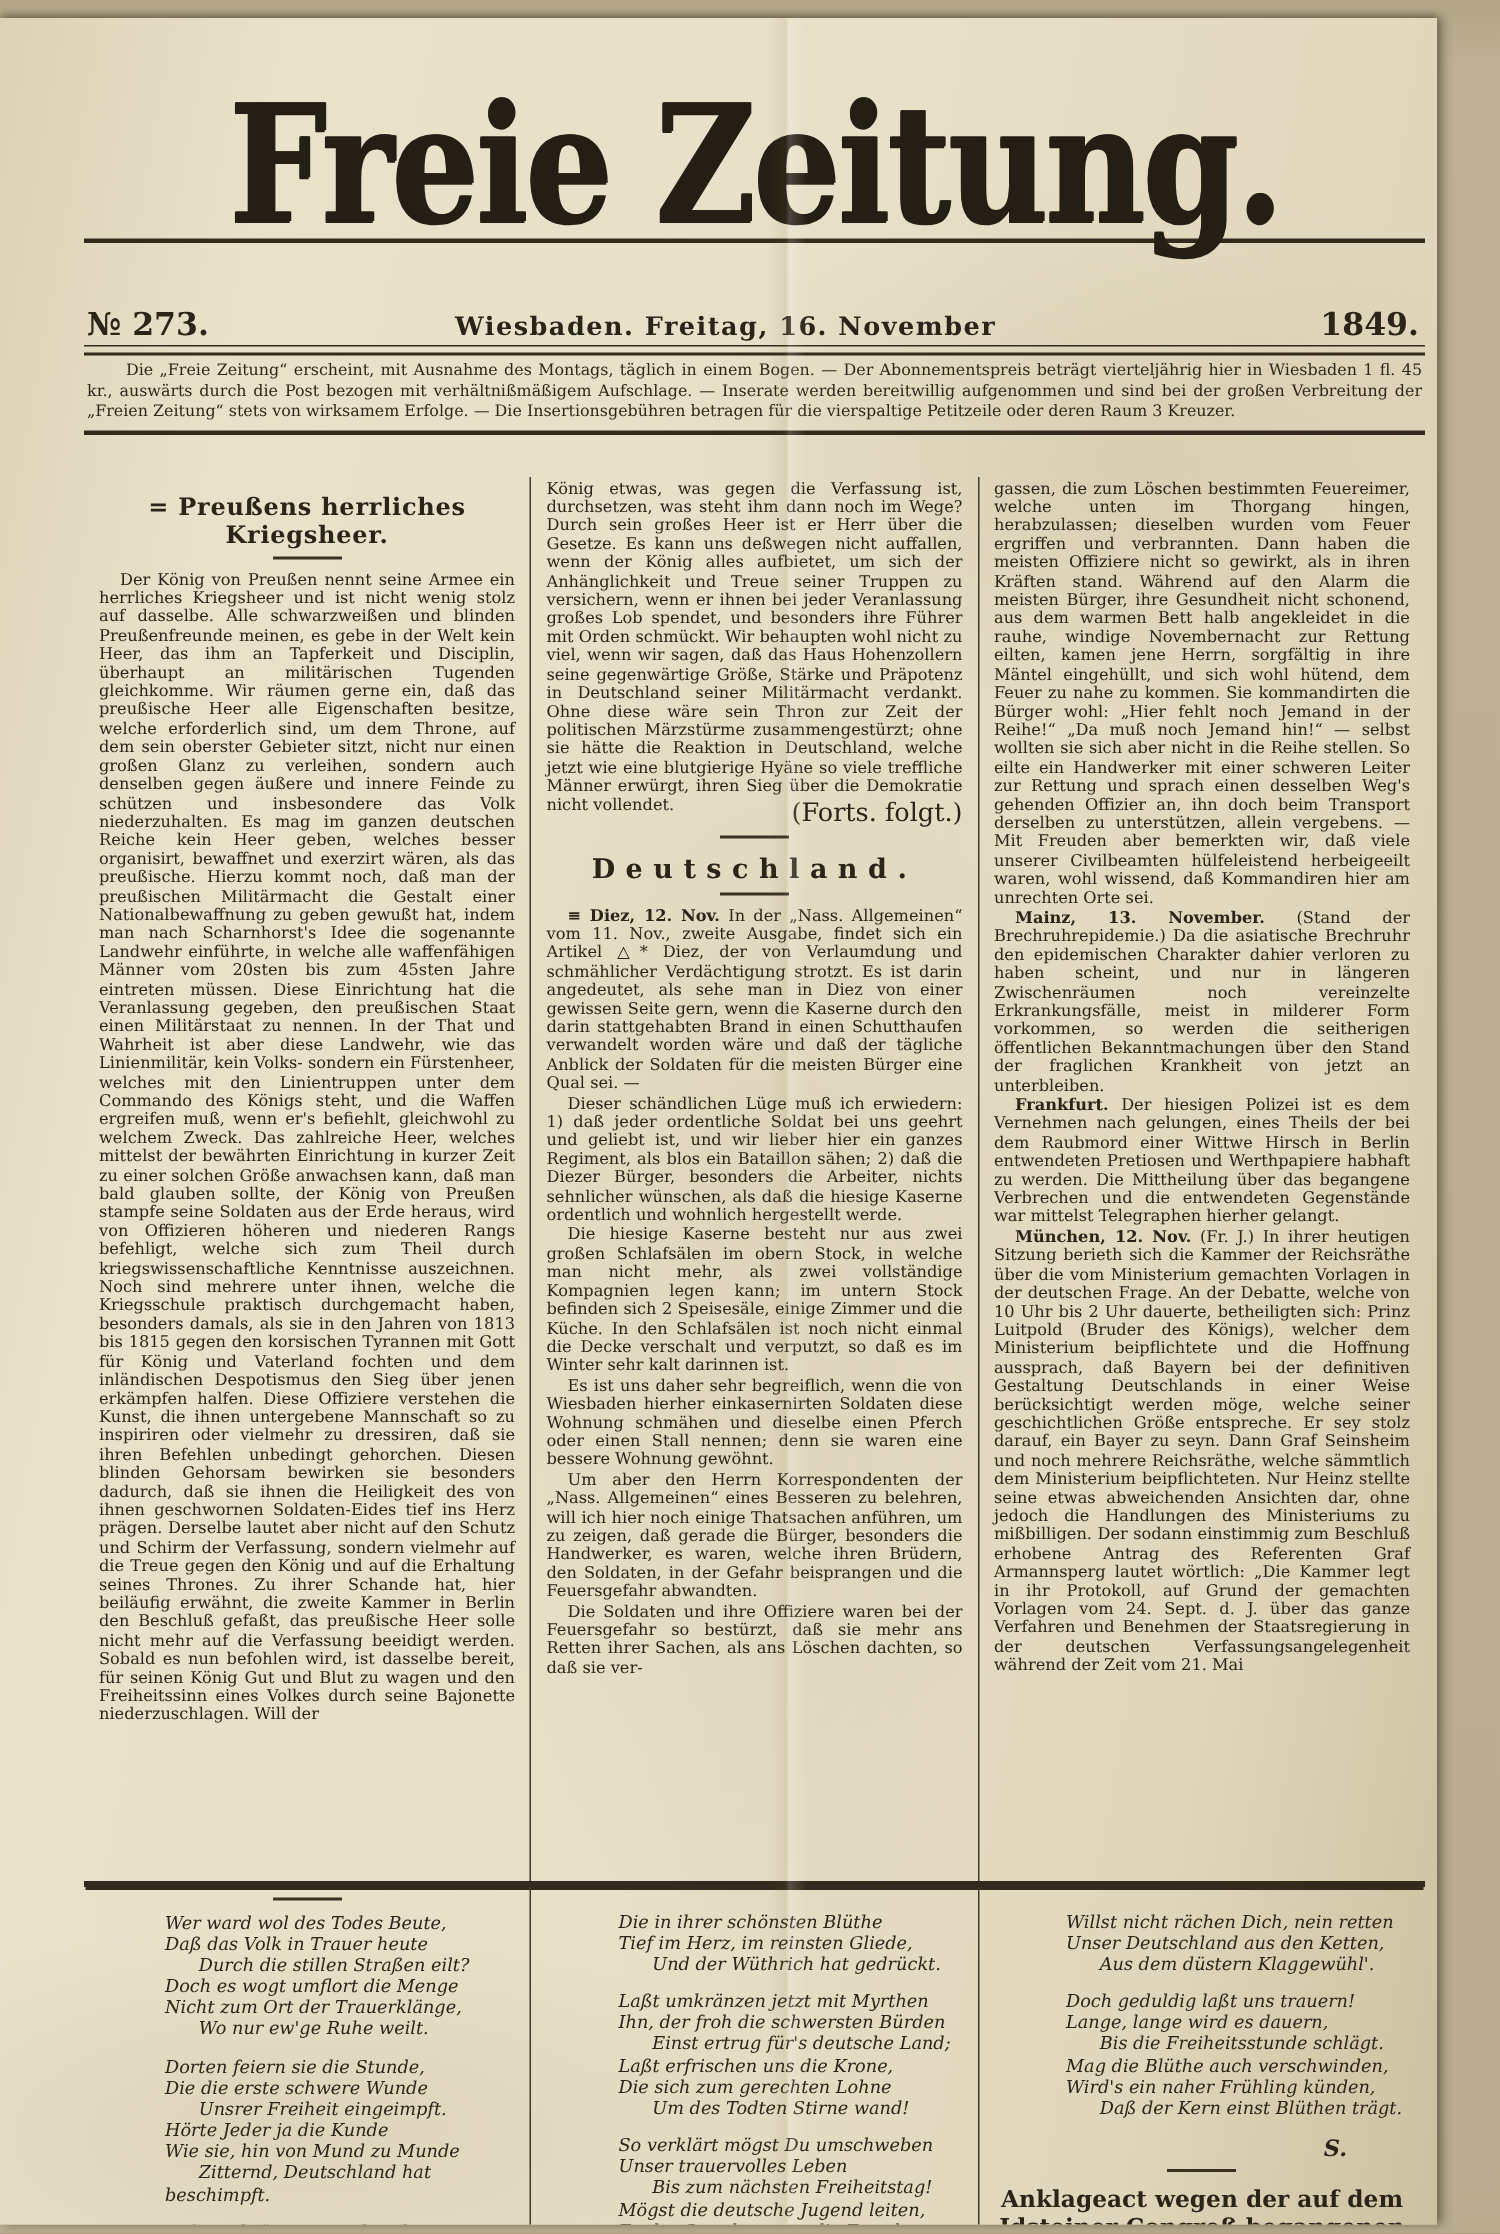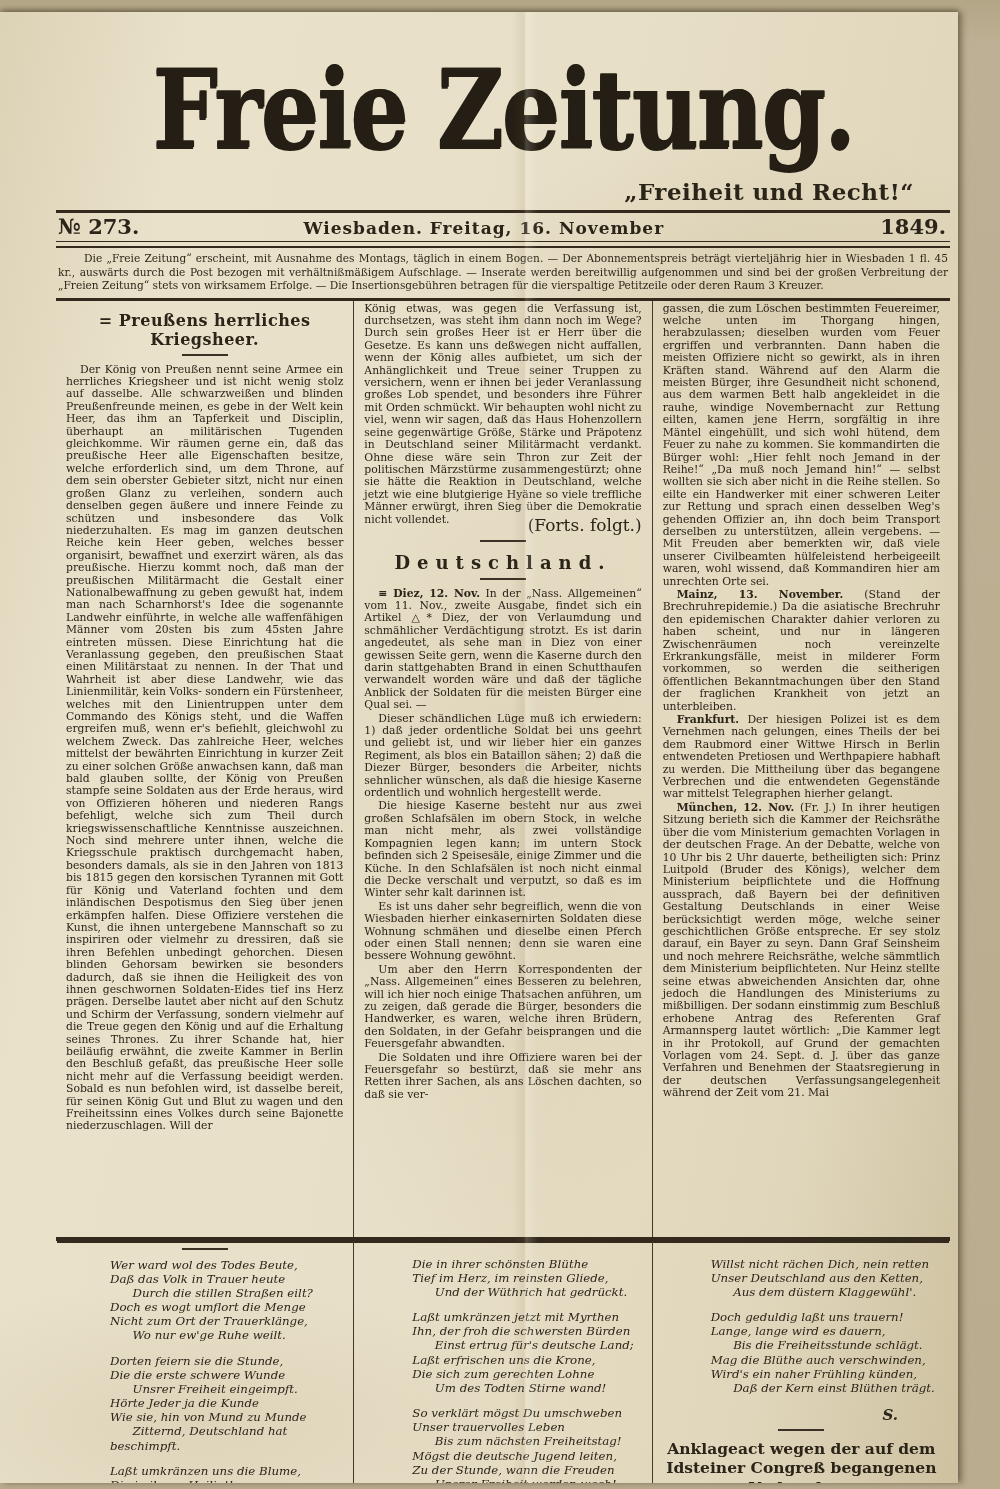--- a/index.html
+++ b/index.html
@@ -50,32 +50,32 @@
   .rule{border:0;background:#33291c;height:2px;margin:0;}
   .rule.r1{height:3px;margin-top:5px;}
   .rule.double{height:4px;border-top:1px solid #33291c;border-bottom:2px solid #33291c;background:transparent;}
   .rule.r3{height:3px;}
   .rule.mid{height:4px;box-shadow:0 3px 0 -1px #33291c;}
 
   .dateline-row{
     display:flex;justify-content:space-between;align-items:baseline;
     padding:1px 4px 2px 2px;
   }
-  .issue-no{font-weight:bold;font-size:21px;}
+  .issue-no{font-weight:bold;font-size:21px;margin-top:40px;}
   .dateline{font-weight:bold;font-size:17px;letter-spacing:1px;transform:translateX(-26px);}
   .year{font-weight:bold;font-size:21px;}
 
   .imprint{
     font-size:10.6px;line-height:1.28;text-align:justify;
     margin:4px 2px 5px 2px;text-indent:26px;color:#2e2719;
   }
 
   
   .columns{display:flex;align-items:stretch;}
-  .top-columns{height:936px;overflow:hidden;}
+  .top-columns{height:936px;overflow:hidden;margin-top:28px;}
   .bottom-columns{height:398px;overflow:hidden;}
   .col{flex:1 1 0;padding:2px 10px 0 10px;overflow:hidden;}
   .col + .col{border-left:1px solid #43392a;}
 
   .art-head{
     text-align:center;font-weight:bold;font-size:16px;margin:8px 0 0 0;letter-spacing:.5px;
   }
   .short-div{width:46px;border:0;border-top:2px solid #3a3124;margin:5px auto 8px auto;}
   .body-text{
     font-size:10.8px;line-height:1.15;text-align:justify;margin:0 0 1px 0;
@@ -105,21 +105,20 @@
   .anklage-sub{text-align:center;font-size:11.5px;margin:2px 0 6px 0;}
 </style>
 </head>
 <body>
 
 <div class="scan">
   <div class="paper">
     <div class="inner">
 
       <h1 class="masthead">Freie Zeitung.</h1>
-      <div class="motto">„Freiheit und Recht!“</div>
 
       <hr class="rule r1">
       <div class="dateline-row">
         <span class="issue-no">№ 273.</span>
         <span class="dateline">Wiesbaden. Freitag, 16. November</span>
         <span class="year">1849.</span>
       </div>
       <hr class="rule double">
 
       <p class="imprint">Die „Freie Zeitung“ erscheint, mit Ausnahme des Montags, täglich in einem Bogen. — Der Abonnementspreis beträgt vierteljährig hier in Wiesbaden 1 fl. 45 kr., auswärts durch die Post bezogen mit verhältnißmäßigem Aufschlage. — Inserate werden bereitwillig aufgenommen und sind bei der großen Verbreitung der „Freien Zeitung“ stets von wirksamem Erfolge. — Die Insertionsgebühren betragen für die vierspaltige Petitzeile oder deren Raum 3 Kreuzer.</p>

